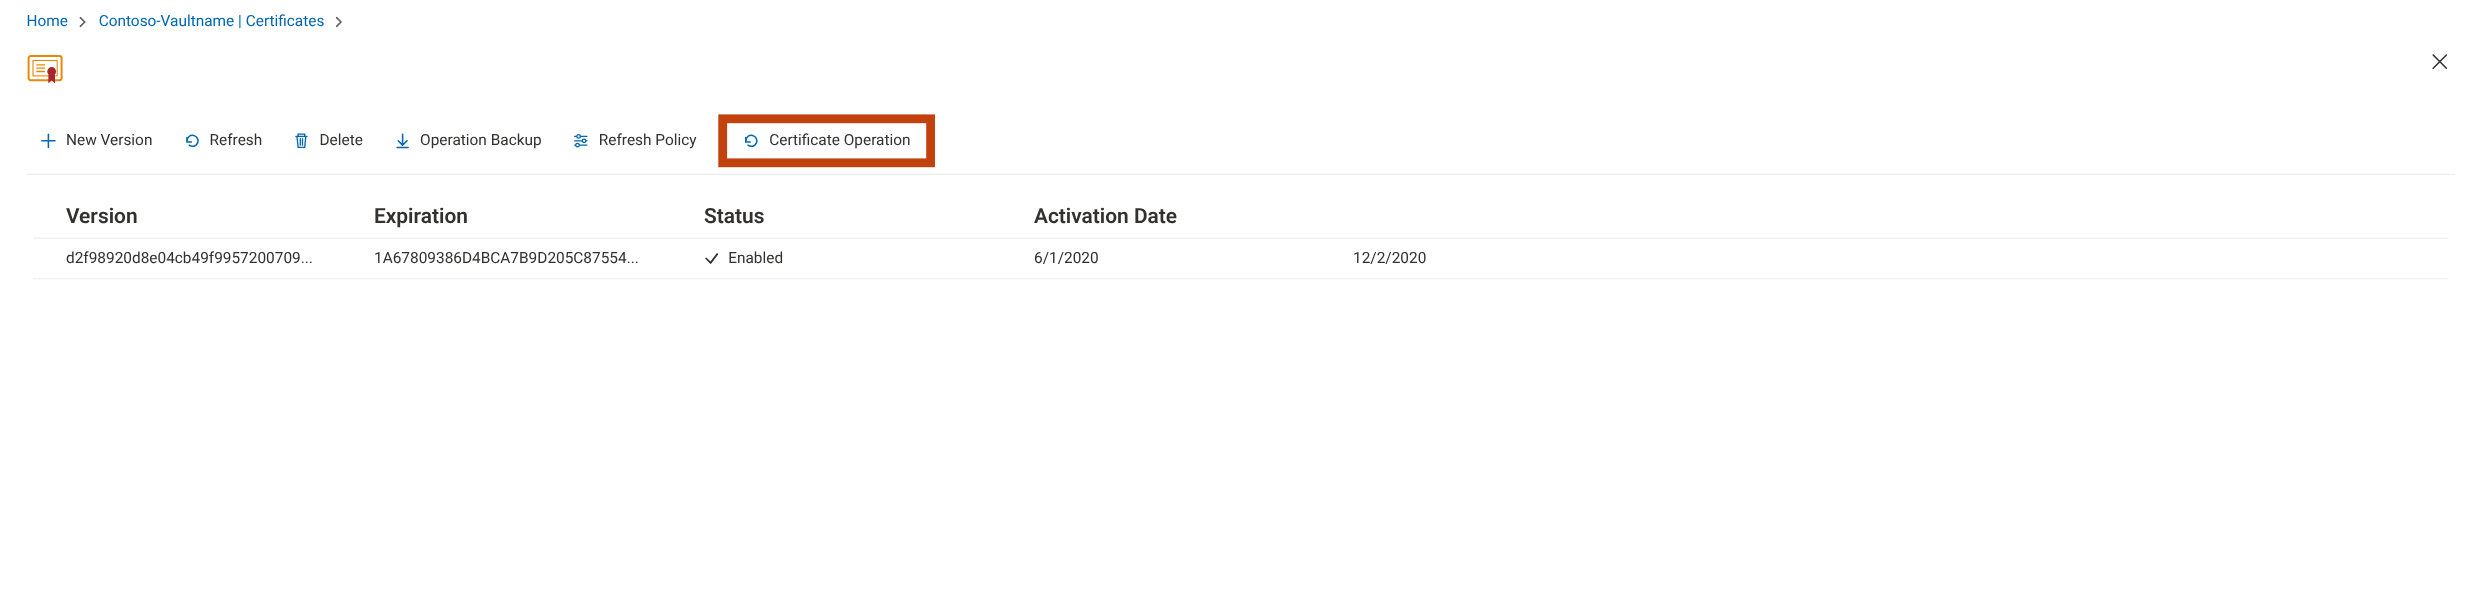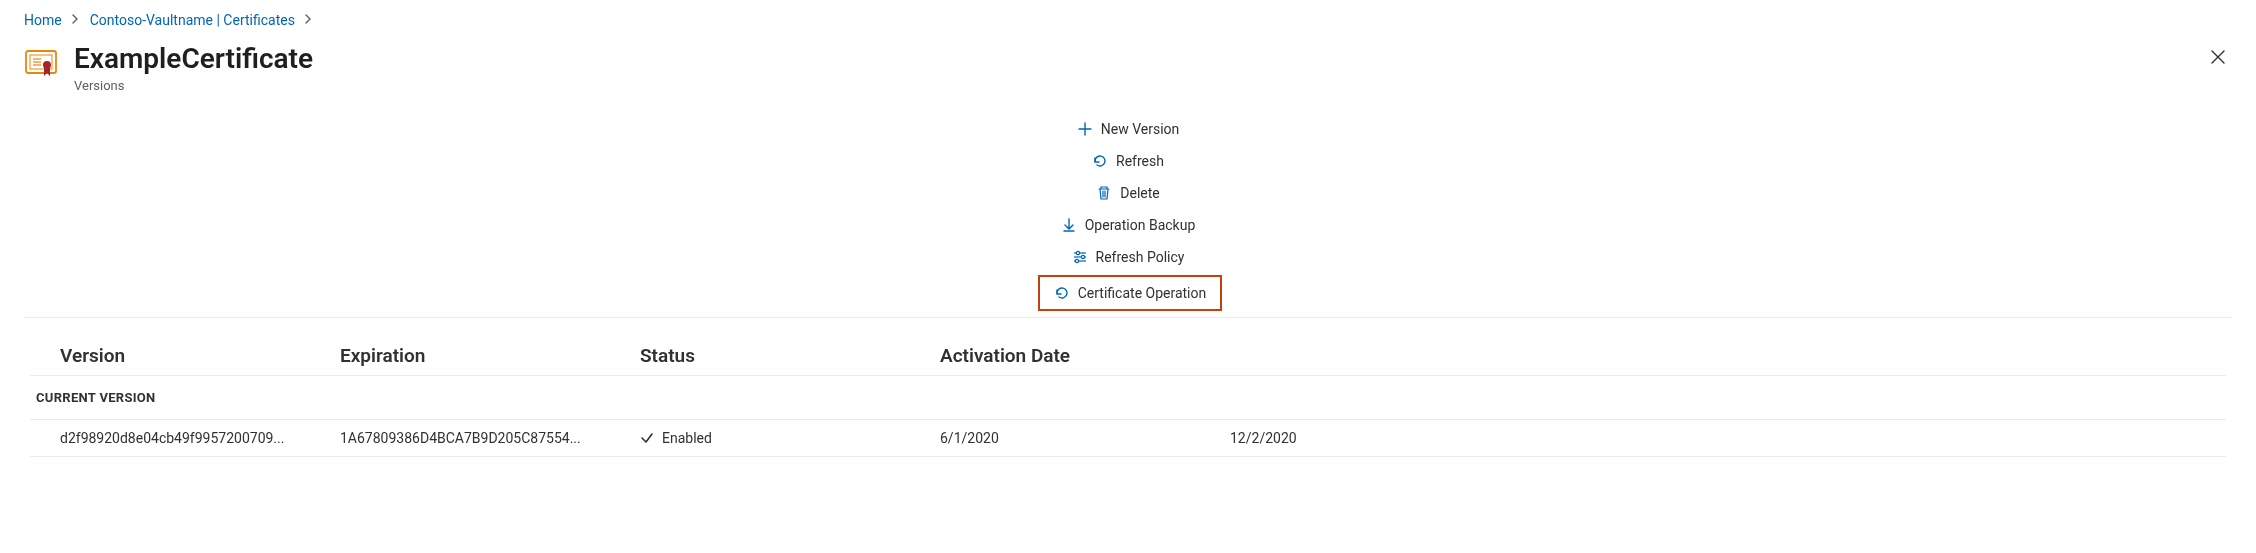--- a/index.html
+++ b/index.html
@@ -11,21 +11,21 @@
     color: #323130;
     background: #ffffff;
   }
   .page {
     width: 100%;
     padding: 8px 24px 0 24px;
   }
   
   .breadcrumb {
     display: flex;
-    align-items: center;
+    align-items: flex-end;
     gap: 10px;
     font-size: 14px;
     color: #0066b4;
     padding: 4px 0 14px 0;
   }
   .breadcrumb a {
     color: #0066b4;
     text-decoration: none;
     cursor: pointer;
   }
@@ -72,21 +72,20 @@
     line-height: 1;
   }
   
   .toolbar {
     display: flex;
     align-items: center;
     gap: 4px;
     margin-top: 22px;
     border-bottom: 1px solid #edebe9;
     padding-bottom: 6px;
-    flex-direction: column;
   }
   .tool-btn {
     display: inline-flex;
     align-items: center;
     gap: 8px;
     background: none;
     border: none;
     padding: 6px 12px;
     font-size: 14px;
     color: #323130;
@@ -96,21 +95,21 @@
   .tool-btn .ic {
     color: #0066b4;
     display: inline-flex;
     align-items: center;
     justify-content: center;
     width: 16px;
     height: 16px;
   }
   .tool-btn svg { display: block; }
   .highlighted {
-    border: 2px solid #c2410c;
+    border: 8px solid #c2410c;
     padding: 8px 14px;
     margin-left: 4px;
   }
   
   .table-wrap {
     margin-top: 18px;
     padding: 0 6px;
   }
   .thead {
     display: grid;
@@ -180,24 +179,20 @@
         <svg viewBox="0 0 36 36" width="36" height="36">
           <rect x="2" y="5" width="30" height="22" rx="2" fill="none" stroke="#e8880a" stroke-width="1.8"></rect>
           <rect x="6" y="9" width="22" height="14" fill="none" stroke="#e8880a" stroke-width="1"></rect>
           <line x1="9" y1="13" x2="17" y2="13" stroke="#e8880a" stroke-width="1.2"></line>
           <line x1="9" y1="16" x2="17" y2="16" stroke="#e8880a" stroke-width="1.2"></line>
           <line x1="9" y1="19" x2="17" y2="19" stroke="#e8880a" stroke-width="1.2"></line>
           <circle cx="23" cy="19" r="4" fill="#a4262c"></circle>
           <path d="M20 22 L20 30 L23 27 L26 30 L26 22 Z" fill="#a4262c"></path>
         </svg>
       </span>
-      <div class="title-text">
-        <h1>ExampleCertificate</h1>
-        <div class="sub">Versions</div>
-      </div>
     </div>
     <button class="close-btn">
       <span>
         <svg width="16" height="16" viewBox="0 0 16 16">
             <path d="M2 2 L14 14 M14 2 L2 14" stroke="#323130" stroke-width="1.4" stroke-linecap="round"></path>
           </svg>
       </span>
     </button>
   </div>
 
@@ -259,21 +254,20 @@
     </button>
   </div>
 
   <div class="table-wrap">
     <div class="thead">
       <div>Version</div>
       <div>Expiration</div>
       <div>Status</div>
       <div>Activation Date</div>
     </div>
-    <div class="section-label">CURRENT VERSION</div>
     <div class="trow">
       <div class="ellipsis">d2f98920d8e04cb49f9957200709...</div>
       <div class="ellipsis">1A67809386D4BCA7B9D205C87554...</div>
       <div class="status-cell">
         <span class="check">
           <svg width="14" height="14" viewBox="0 0 14 14">
               <path d="M2 7 L6 11 L12 3" stroke="#323130" stroke-width="1.6" fill="none" stroke-linecap="round" stroke-linejoin="round"></path>
             </svg>
         </span>
         <span>Enabled</span>

